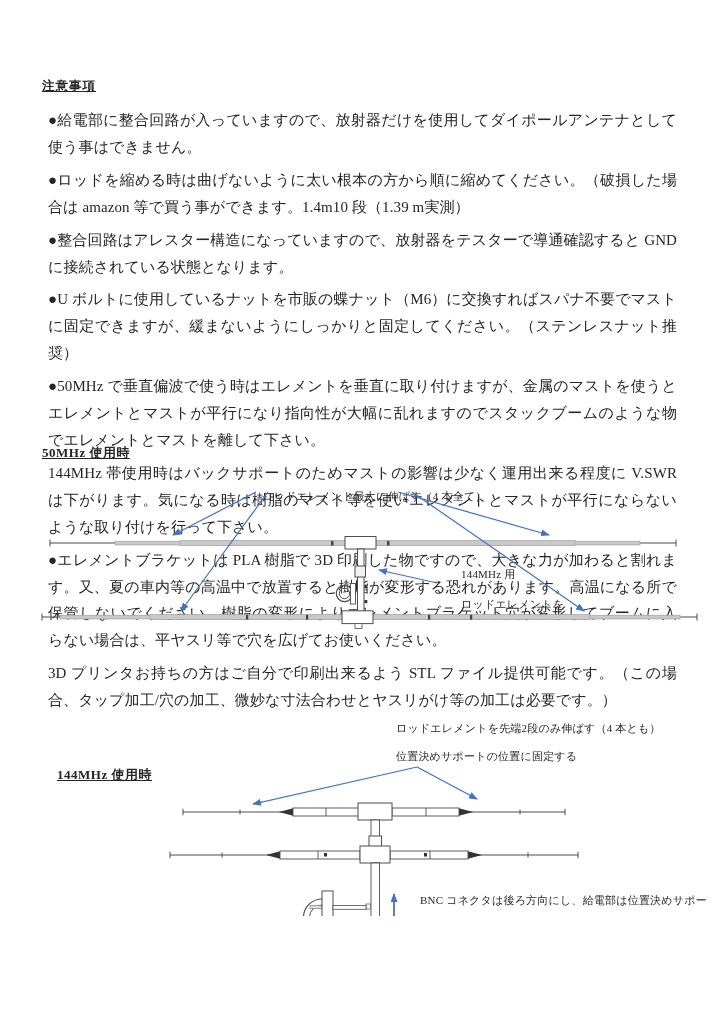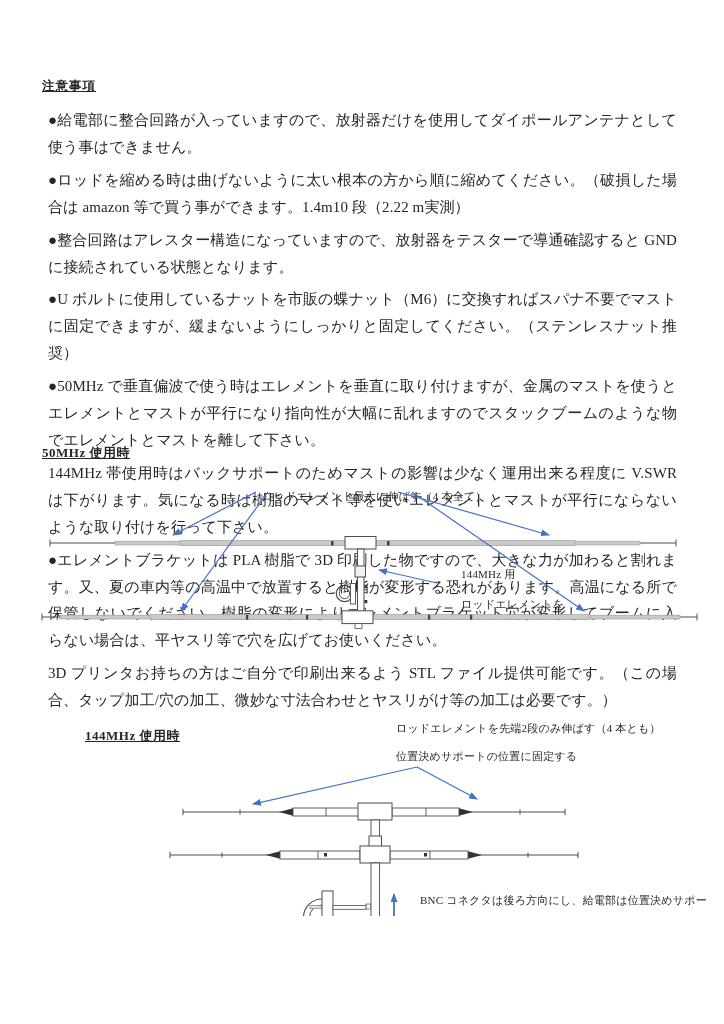--- a/index.html
+++ b/index.html
@@ -17,39 +17,39 @@
   .notes p {
     margin:6px; font-size:15px; line-height:26.9px;
     text-align:justify; text-justify:inter-ideograph; letter-spacing:0.1px;
   }
   
   .sec-heading {
     position:absolute; font-size:13px; font-weight:bold;
     text-decoration:underline; letter-spacing:0.5px;
   }
   .h50  { left:42px; top:444px; }
-  .h144 { left:57px; top:727px;margin-left:28px; }
+  .h144 { left:57px; top:766px; }
   .diagram-label { position:absolute; font-size:11px; letter-spacing:0.2px; }
   .label50       { left:262px; top:489px; }
   .support-note  { left:461px; top:559px; line-height:30px; }
   .label144      { left:396px; top:715px; line-height:27.5px; }
   .bnc-note      { left:420px; top:887px; line-height:27.5px; }
   .u { }
   
   svg.lineart { position:absolute; left:0; top:0; pointer-events:none; }
 </style>
 </head>
 <body>
 
 <div class="page">
 
   <div class="notes">
     <div class="notes-title">注意事項</div>
     <p>●給電部に整合回路が入っていますので、放射器だけを使用してダイポールアンテナとして使う事はできません。</p>
-    <p>●ロッドを縮める時は曲げないように太い根本の方から順に縮めてください。（破損した場合は amazon 等で買う事ができます。1.4m10 段（2.22 m実測）</p>
+    <p>●ロッドを縮める時は曲げないように太い根本の方から順に縮めてください。（破損した場合は amazon 等で買う事ができます。1.4m10 段（1.39 m実測）</p>
     <p>●整合回路はアレスター構造になっていますので、放射器をテスターで導通確認すると GND に接続されている状態となります。</p>
     <p>●U ボルトに使用しているナットを市販の蝶ナット（M6）に交換すればスパナ不要でマストに固定できますが、緩まないようにしっかりと固定してください。（ステンレスナット推奨）</p>
     <p>●50MHz で垂直偏波で使う時はエレメントを垂直に取り付けますが、金属のマストを使うとエレメントとマストが平行になり指向性が大幅に乱れますのでスタックブームのような物でエレメントとマストを離して下さい。</p>
     <p>144MHz 帯使用時はバックサポートのためマストの影響は少なく運用出来る程度に V.SWR は下がります。気になる時は樹脂のマスト等を使いエレメントとマストが平行にならないような取り付けを行って下さい。</p>
     <p>●エレメントブラケットは PLA 樹脂で 3D 印刷した物ですので、大きな力が加わると割れます。又、夏の車内等の高温中で放置すると樹脂が変形する恐れがあります。高温になる所で保管しないでください。樹脂の変形によりエレメントブラケット穴が変形してブームに入らない場合は、平ヤスリ等で穴を広げてお使いください。</p>
     <p>3D プリンタお持ちの方はご自分で印刷出来るよう STL ファイル提供可能です。（この場合、タップ加工/穴の加工、微妙な寸法合わせとヤスリがけ等の加工は必要です。）</p>
   </div>
 
   <div class="sec-heading h50">50MHz 使用時</div>
   <div class="diagram-label label50">ロッドエレメント最大に伸ばす（4 本全て）</div>

